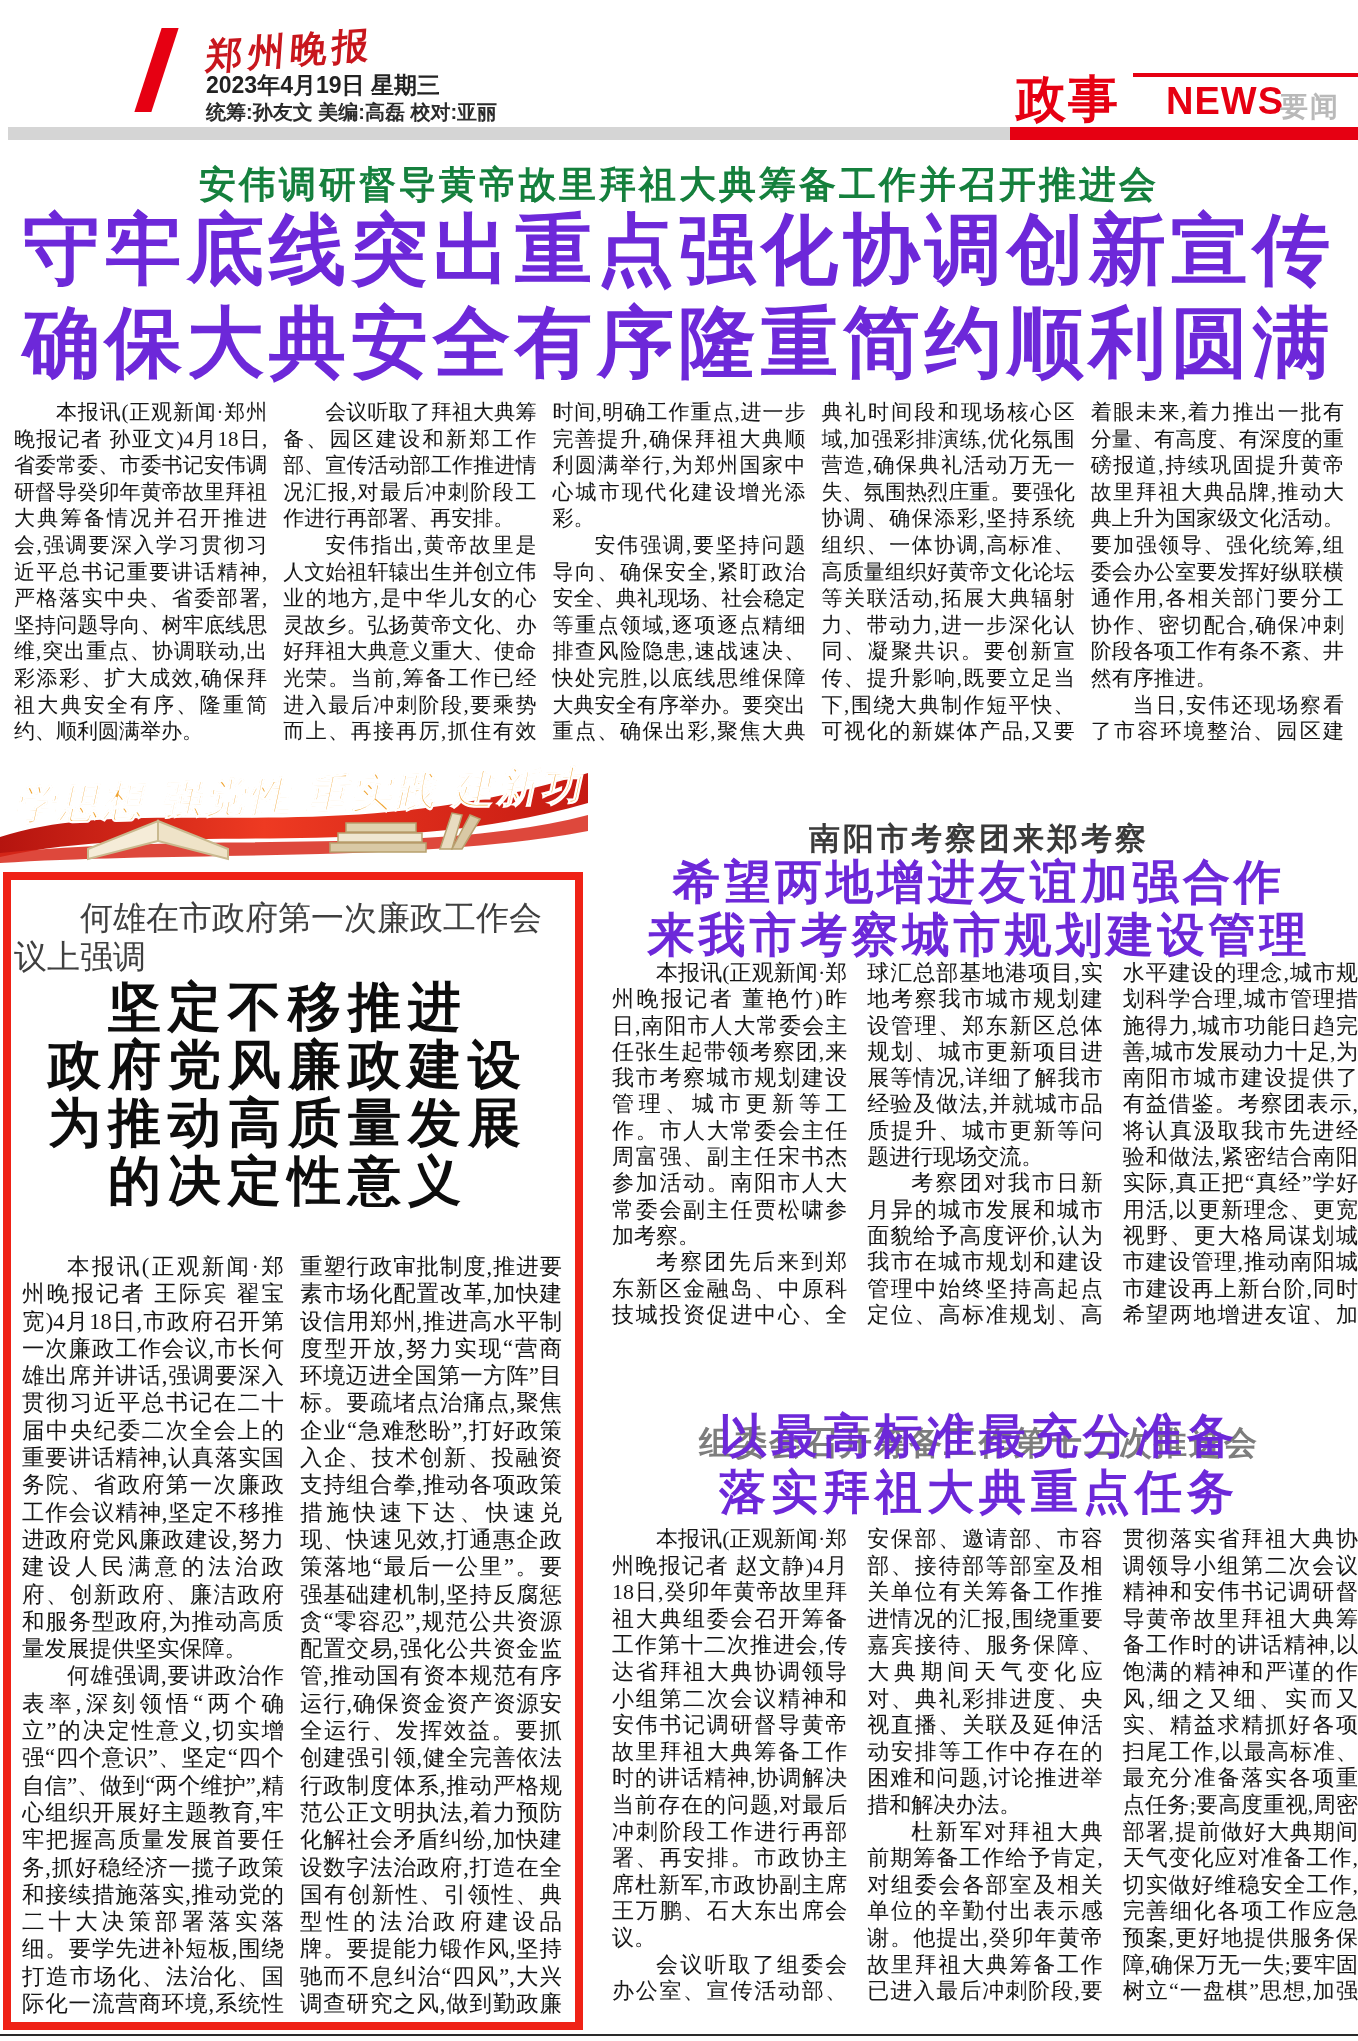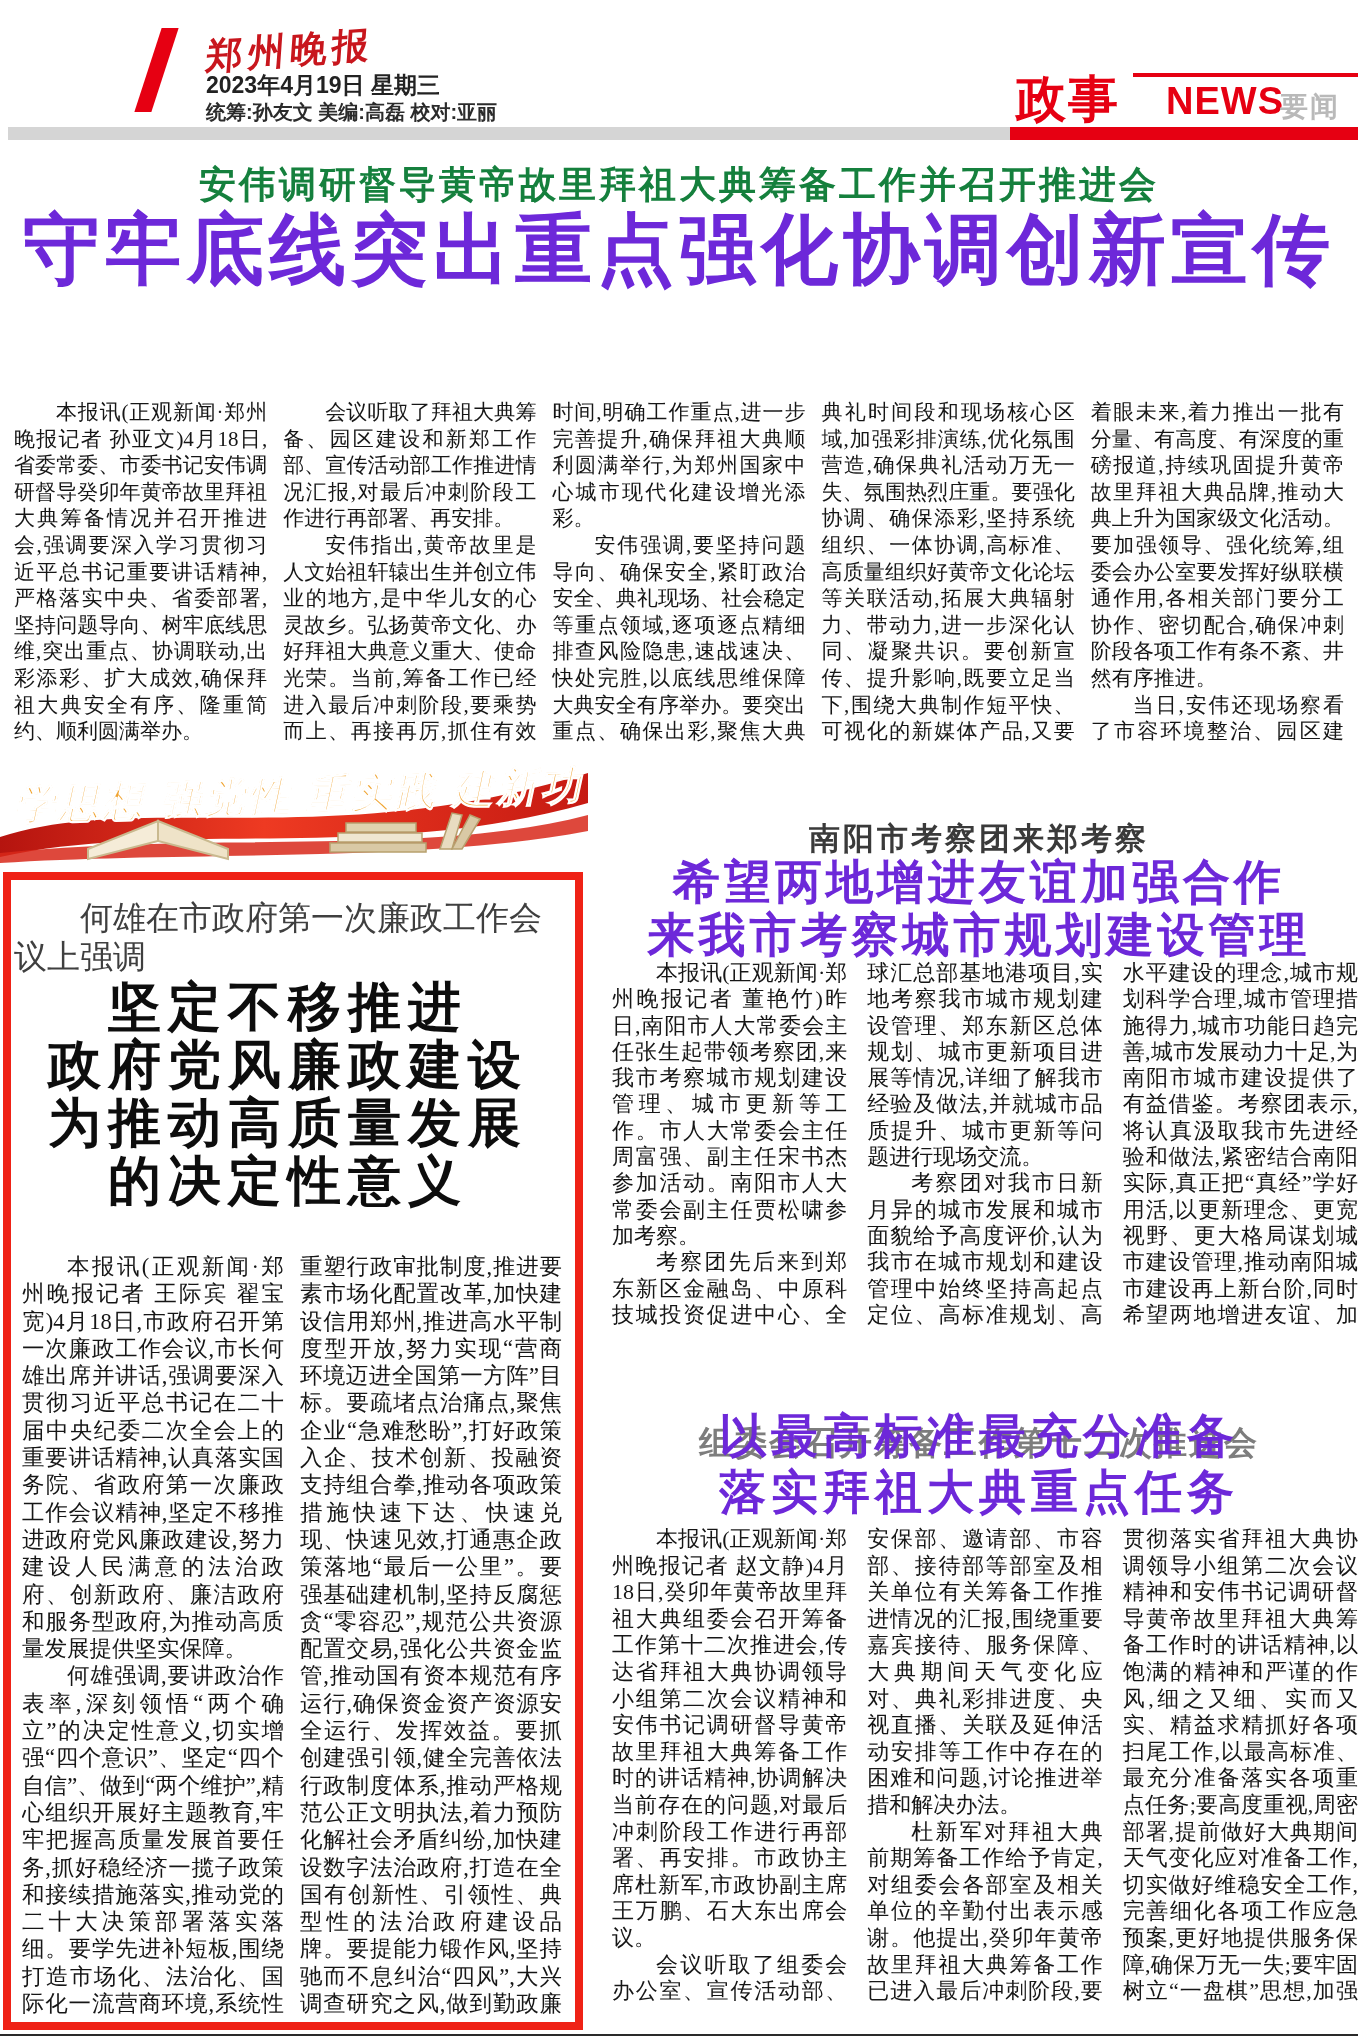--- a/index.html
+++ b/index.html
@@ -87,20 +87,21 @@
   <div class="credits">统筹:孙友文 美编:高磊 校对:亚丽</div>
   <div class="section-rule"></div>
   <div class="section-cn">政事</div>
   <div class="section-en">NEWS</div>
   <div class="section-tag">要闻</div>
   <div class="bar-gray"></div>
   <div class="bar-red"></div>
 
   <div class="kicker lead-kicker">安伟调研督导黄帝故里拜祖大典筹备工作并召开推进会</div>
   <div class="headline lead-h1">守牢底线突出重点强化协调创新宣传</div>
+  <div class="headline lead-h2">确保大典安全有序隆重简约顺利圆满</div>
   <div class="cols lead-body">
       <p>本报讯(正观新闻·郑州晚报记者 孙亚文)4月18日,省委常委、市委书记安伟调研督导癸卯年黄帝故里拜祖大典筹备情况并召开推进会,强调要深入学习贯彻习近平总书记重要讲话精神,严格落实中央、省委部署,坚持问题导向、树牢底线思维,突出重点、协调联动,出彩添彩、扩大成效,确保拜祖大典安全有序、隆重简约、顺利圆满举办。</p>
       <p>会议听取了拜祖大典筹备、园区建设和新郑工作部、宣传活动部工作推进情况汇报,对最后冲刺阶段工作进行再部署、再安排。</p>
       <p>安伟指出,黄帝故里是人文始祖轩辕出生并创立伟业的地方,是中华儿女的心灵故乡。弘扬黄帝文化、办好拜祖大典意义重大、使命光荣。当前,筹备工作已经进入最后冲刺阶段,要乘势而上、再接再厉,抓住有效时间,明确工作重点,进一步完善提升,确保拜祖大典顺利圆满举行,为郑州国家中心城市现代化建设增光添彩。</p>
       <p>安伟强调,要坚持问题导向、确保安全,紧盯政治安全、典礼现场、社会稳定等重点领域,逐项逐点精细排查风险隐患,速战速决、快处完胜,以底线思维保障大典安全有序举办。要突出重点、确保出彩,聚焦大典典礼时间段和现场核心区域,加强彩排演练,优化氛围营造,确保典礼活动万无一失、氛围热烈庄重。要强化协调、确保添彩,坚持系统组织、一体协调,高标准、高质量组织好黄帝文化论坛等关联活动,拓展大典辐射力、带动力,进一步深化认同、凝聚共识。要创新宣传、提升影响,既要立足当下,围绕大典制作短平快、可视化的新媒体产品,又要着眼未来,着力推出一批有分量、有高度、有深度的重磅报道,持续巩固提升黄帝故里拜祖大典品牌,推动大典上升为国家级文化活动。要加强领导、强化统筹,组委会办公室要发挥好纵联横通作用,各相关部门要分工协作、密切配合,确保冲刺阶段各项工作有条不紊、井然有序推进。</p>
       <p>当日,安伟还现场察看了市容环境整治、园区建设、大典现场布置等工作。</p>
     </div>
 
   <svg class="banner" viewBox="0 0 588 108" xmlns="http://www.w3.org/2000/svg">
     <defs>

